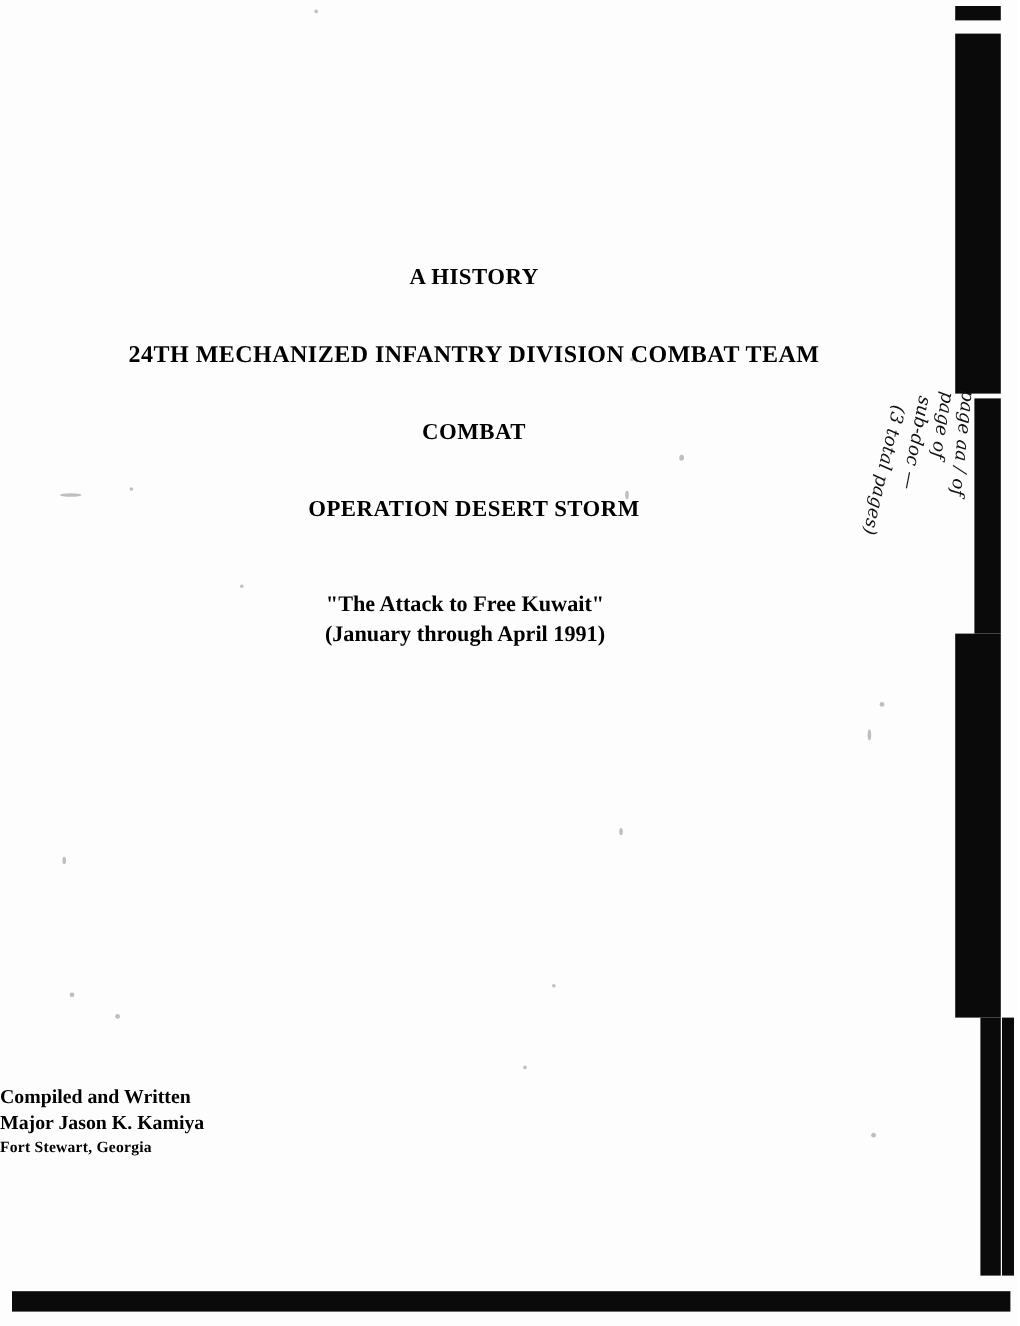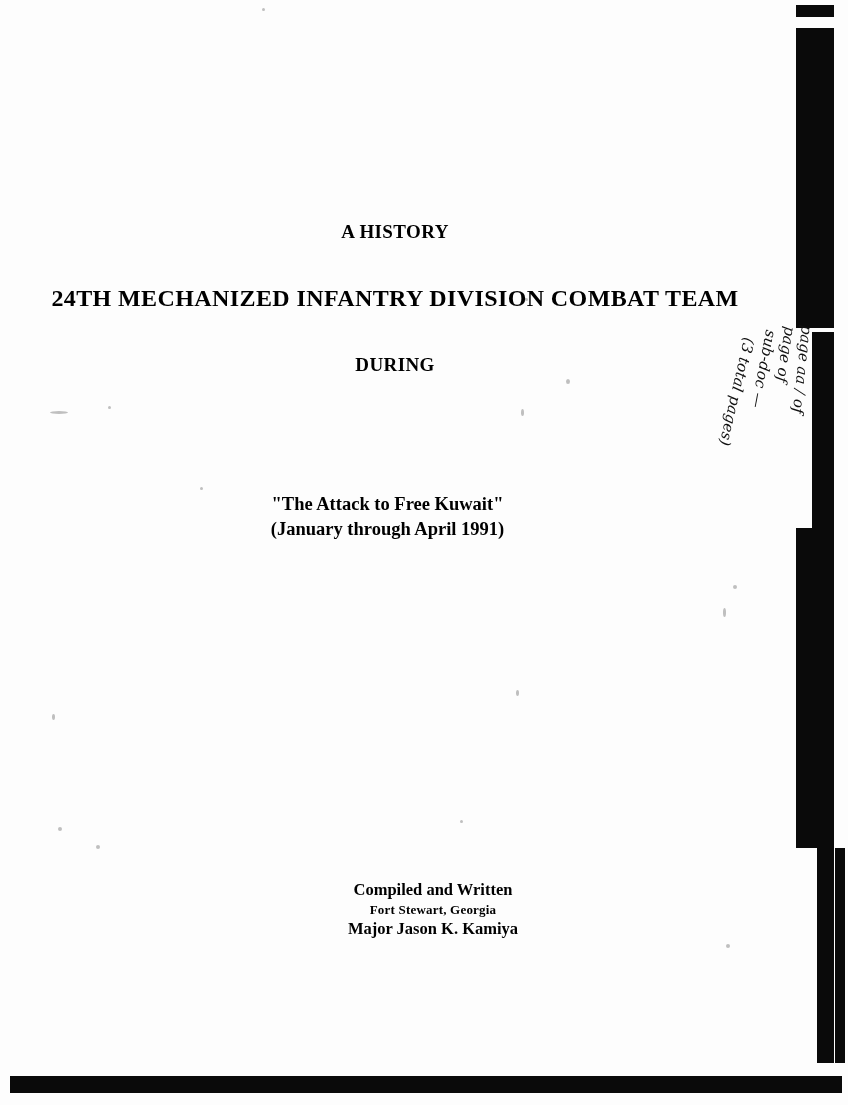--- a/index.html
+++ b/index.html
@@ -101,45 +101,43 @@
   }
   .title-line {
     font-weight: bold;
     font-size: 19px;
     letter-spacing: .4px;
     line-height: 1;
     margin: 0 0 45px 0;
     white-space: nowrap;
   }
   .title-line.wide {
-    font-size: 24px;
+    font-size: 20px;
   }
 
   #subtitle-block {
     position: absolute;
     left: 0;
     top: 492px;
     width: 775px;
     text-align: center;
   }
   .subtitle-line {
     font-weight: bold;
     font-size: 18.5px;
     line-height: 1.35;
     margin: 0;
   }
 
   
   #author-block {
     position: absolute;
     left: 0;
-    top: 879px;
+    top: 903px;
     width: 786px;
-    text-align: center;
-    padding-left: 40px;
   }
   .author-line {
     font-weight: bold;
     font-size: 16.5px;
     line-height: 1.32;
     margin: 0;
   }
   .author-line.small {
     font-size: 13px;
     letter-spacing: .2px;
@@ -194,32 +192,33 @@
   <div class="speck" style="left:52px; top:714px; width:3px; height:6px;"></div>
   <div class="speck" style="left:58px; top:827px; width:4px; height:4px;"></div>
   <div class="speck" style="left:96px; top:845px; width:4px; height:4px;"></div>
   <div class="speck" style="left:460px; top:820px; width:3px; height:3px;"></div>
   <div class="speck" style="left:436px; top:888px; width:3px; height:3px;"></div>
   <div class="speck" style="left:726px; top:944px; width:4px; height:4px;"></div>
 
   <div id="title-block">
     <p class="title-line">A HISTORY</p>
     <p class="title-line wide">24TH MECHANIZED INFANTRY DIVISION COMBAT TEAM</p>
-    <p class="title-line">DURING</p>
+    <p class="title-line">COMBAT</p>
+    <p class="title-line">OPERATION DESERT STORM</p>
   </div>
 
   <div id="subtitle-block">
     <p class="subtitle-line">"The Attack to Free Kuwait"</p>
     <p class="subtitle-line">(January through April 1991)</p>
   </div>
 
   <div id="author-block">
     <p class="author-line">Compiled and Written</p>
+    <p class="author-line">Major Jason K. Kamiya</p>
     <p class="author-line small">Fort Stewart, Georgia</p>
-    <p class="author-line">Major Jason K. Kamiya</p>
   </div>
 
   <div id="handwriting">
     <span class="hw" id="hw1">page aa / of</span>
     <span class="hw" id="hw2">page of</span>
     <span class="hw" id="hw3">sub-doc —</span>
     <span class="hw" id="hw4">(3 total pages)</span>
   </div>
 
 </div>

